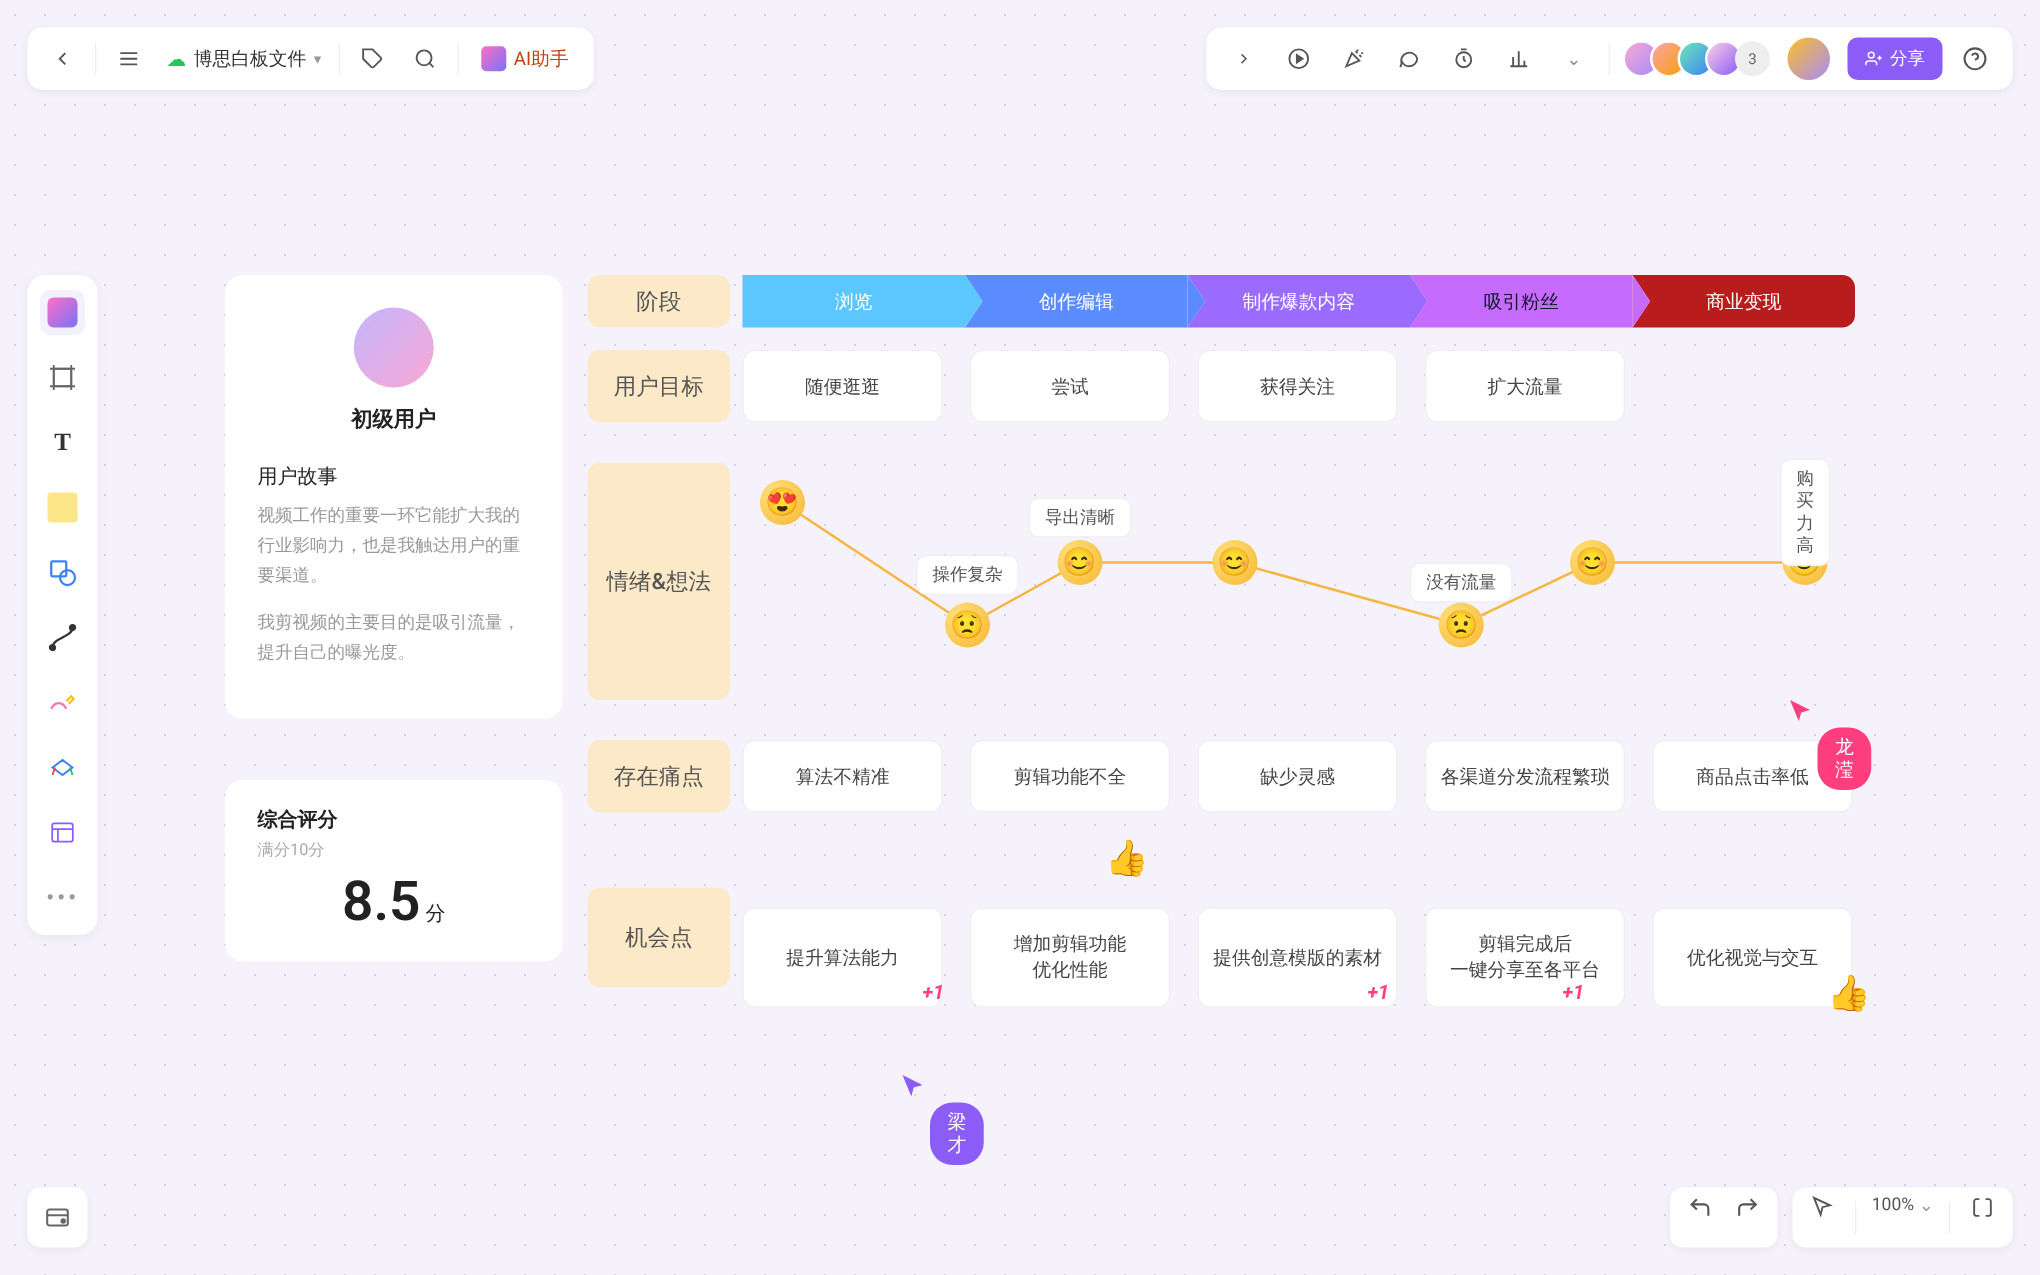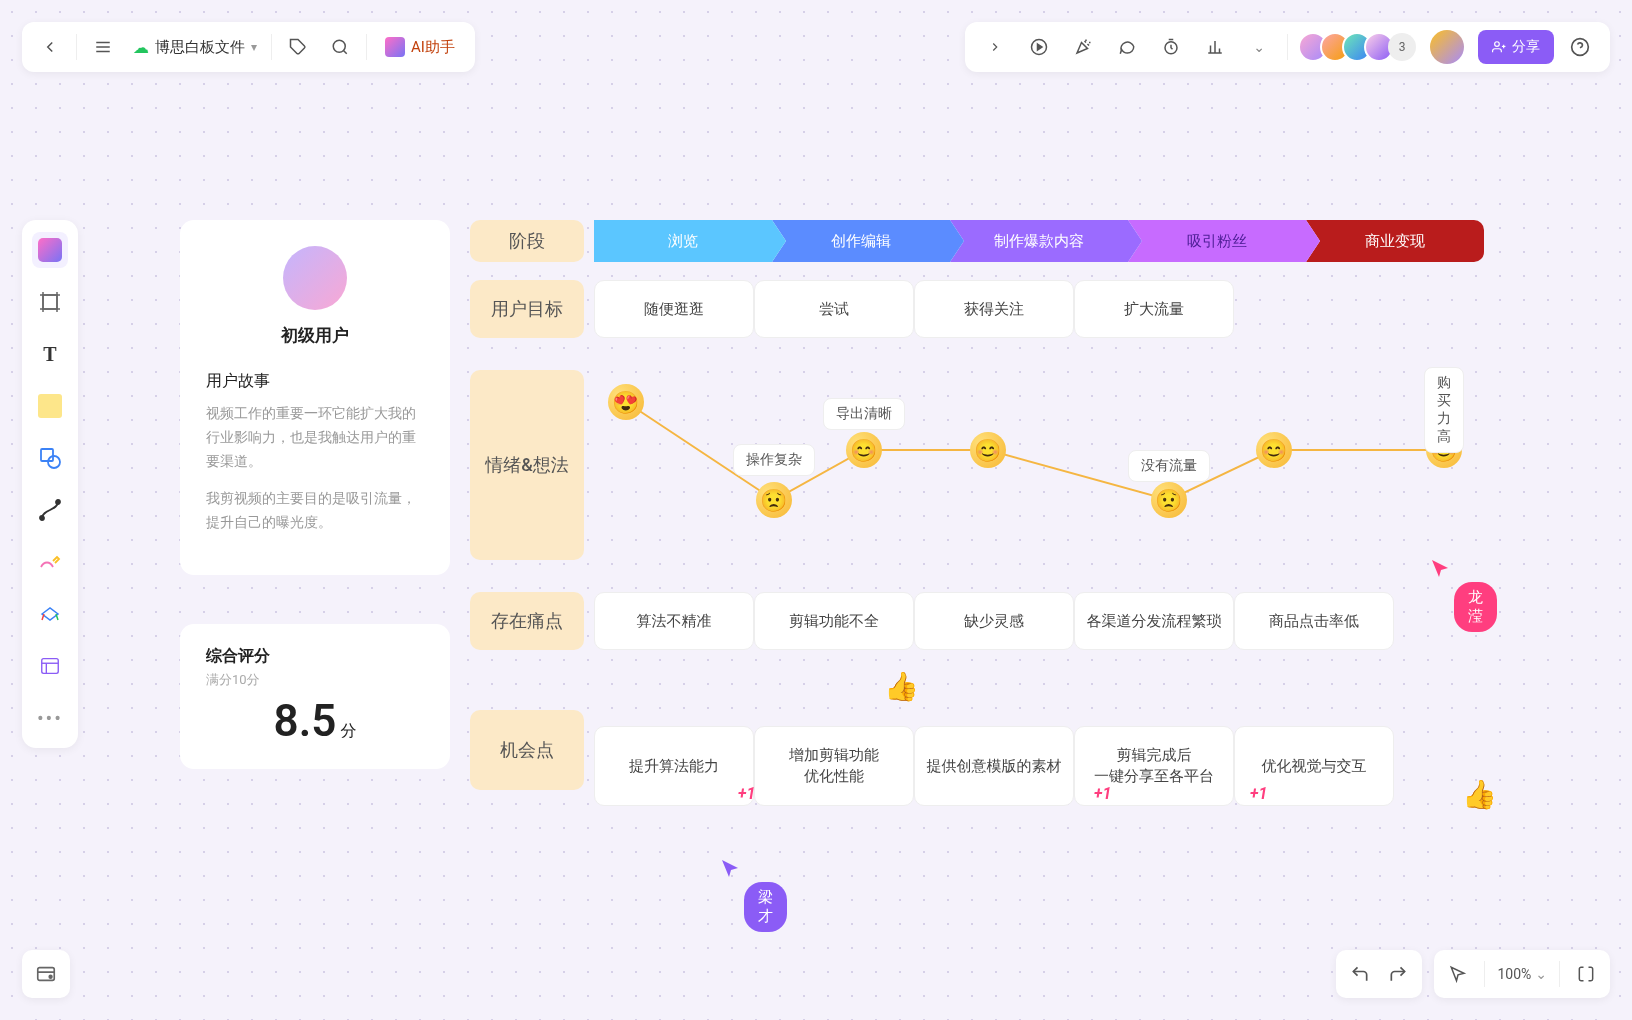--- a/index.html
+++ b/index.html
@@ -32,42 +32,42 @@
 .tool-logo { width:24px; height:24px; background:linear-gradient(135deg,#ff6ec7,#7873f5); border-radius:5px; }
 .sticky-sq { width:24px; height:24px; background:#fde68a; border-radius:3px; }
 .more-dots { color:#999; font-size:20px; letter-spacing:2px; }
 
 
 .bl-btn { position:absolute; left:22px; bottom:22px; width:48px; height:48px; background:#fff; border-radius:10px; display:flex; align-items:center; justify-content:center; box-shadow:0 2px 8px rgba(0,0,0,.06); cursor:pointer; color:#666; }
 
 
 .br { position:absolute; right:22px; bottom:22px; display:flex; gap:12px; }
 .br-group { background:#fff; border-radius:10px; height:48px; display:flex; align-items:center; padding:0 10px; gap:10px; box-shadow:0 2px 8px rgba(0,0,0,.06); }
-.br-item { display:flex; align-items:center; justify-content:center; min-width:28px; height:36px; cursor:pointer; color:#555; font-size:14px; }
+.br-item { display:flex; align-items:flex-start; justify-content:center; min-width:28px; height:36px; cursor:pointer; color:#555; font-size:14px; }
 
 
 .canvas { position:absolute; left:180px; top:220px; }
 
 
 .persona { position:absolute; left:0; top:0; width:270px; background:#fff; border-radius:14px; padding:26px; }
 .persona .pavatar { width:64px; height:64px; border-radius:50%; background:linear-gradient(135deg,#c4b5fd,#f9a8d4); margin:0 auto 14px; display:block; }
 .persona h3 { text-align:center; font-size:17px; font-weight:600; margin-bottom:24px; color:#222; }
 .persona h4 { font-size:16px; font-weight:400; margin-bottom:10px; color:#222; }
 .persona p { font-size:14px; color:#999; line-height:1.7; margin-bottom:14px; }
 
 .score { position:absolute; left:0; top:404px; width:270px; background:#fff; border-radius:14px; padding:22px 26px; }
 .score h4 { font-size:16px; font-weight:600; color:#222; margin-bottom:4px; }
 .score .sub { font-size:13px; color:#aaa; margin-bottom:6px; }
 .score .val { text-align:center; font-size:44px; font-weight:600; color:#222; }
 .score .val small { font-size:16px; font-weight:400; margin-left:4px; }
 
 
 .journey { position:absolute; left:290px; top:0; }
 .row-label { position:absolute; width:114px; background:#fce9c7; border-radius:10px; display:flex; align-items:center; justify-content:center; font-size:18px; color:#555; font-weight:500; }
-.chip-row { position:absolute; display:flex; gap:0; }
+.chip-row { position:absolute; display:flex; gap:22px; }
 .chip { width:160px; height:58px; background:#fff; border:1px solid #eee; border-radius:10px; display:flex; align-items:center; justify-content:center; font-size:15px; color:#444; text-align:center; padding:0 10px; line-height:1.4; position:relative; }
 .chip.tall { height:80px; }
 .stage { height:42px; display:flex; align-items:center; justify-content:center; color:#fff; font-size:15px; font-weight:500; position:relative; }
 .arrow-r::after { content:""; position:absolute; right:-14px; top:0; border-left:14px solid currentColor; border-top:21px solid transparent; border-bottom:21px solid transparent; z-index:2; }
 .arrow-l::before { content:""; position:absolute; left:0; top:0; border-left:14px solid #f5f2fb; border-top:21px solid transparent; border-bottom:21px solid transparent; z-index:1; }
 
 
 .emo-area { position:absolute; left:124px; top:150px; width:878px; height:190px; }
 .emo-svg { position:absolute; inset:0; }
 .emoji { position:absolute; width:36px; height:36px; border-radius:50%; display:flex; align-items:center; justify-content:center; font-size:22px; transform:translate(-50%,-50%); background:radial-gradient(circle at 30% 30%,#ffe07a,#f7b733); }
@@ -321,21 +321,21 @@
       <div class="stage arrow-r" style="width:178px;background:#5bc6ff;color:#5bc6ff">
           <span style="color:#fff">浏览</span>
         </div>
       <div class="stage arrow-r arrow-l" style="width:178px;background:#5b8cff;color:#5b8cff">
           <span style="color:#fff">创作编辑</span>
         </div>
       <div class="stage arrow-r arrow-l" style="width:178px;background:#9b6bff;color:#9b6bff">
           <span style="color:#fff">制作爆款内容</span>
         </div>
       <div class="stage arrow-r arrow-l" style="width:178px;background:#c76bff;color:#c76bff">
-          <span style="color:#4c1d95">吸引粉丝</span>
+          <span style="color:#0f172a">吸引粉丝</span>
         </div>
       <div class="stage arrow-l" style="width:178px;background:#b91c1c;border-radius:0 10px 10px 0">
           <span style="color:#fff">商业变现</span>
         </div>
     </div>
 
     <div class="chip-row" style="left:124px;top:60px">
       <div class="chip">随便逛逛</div>
       <div class="chip">尝试</div>
       <div class="chip">获得关注</div>

